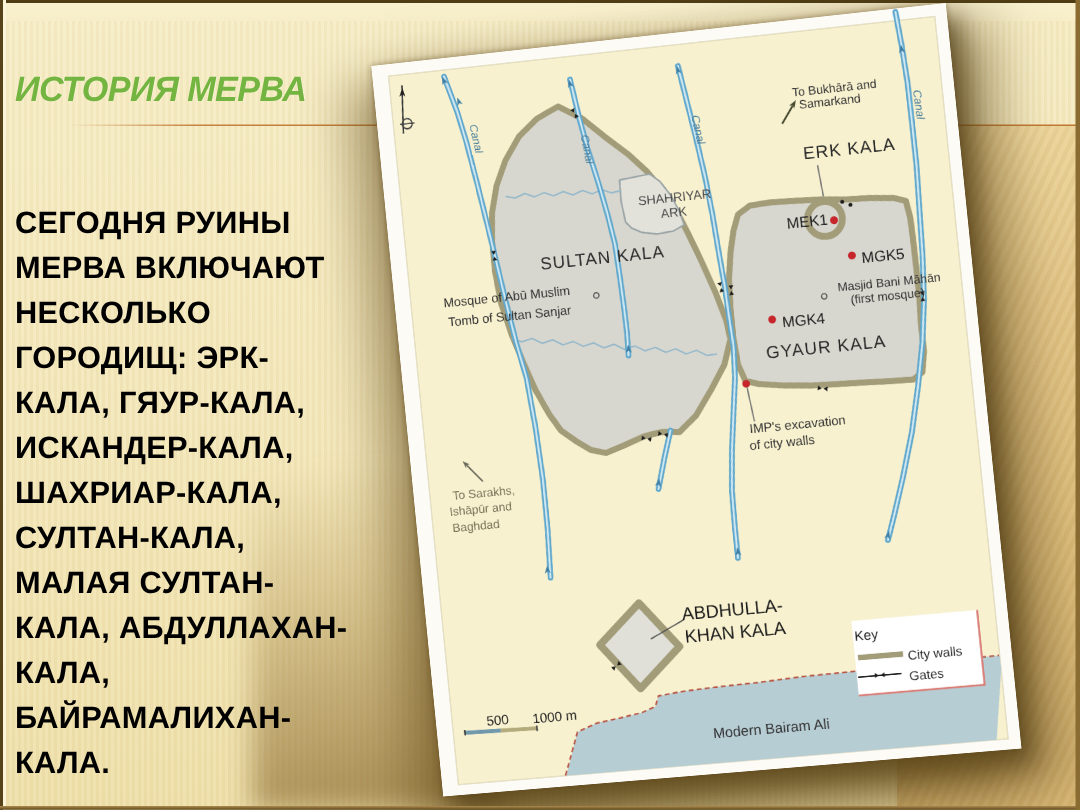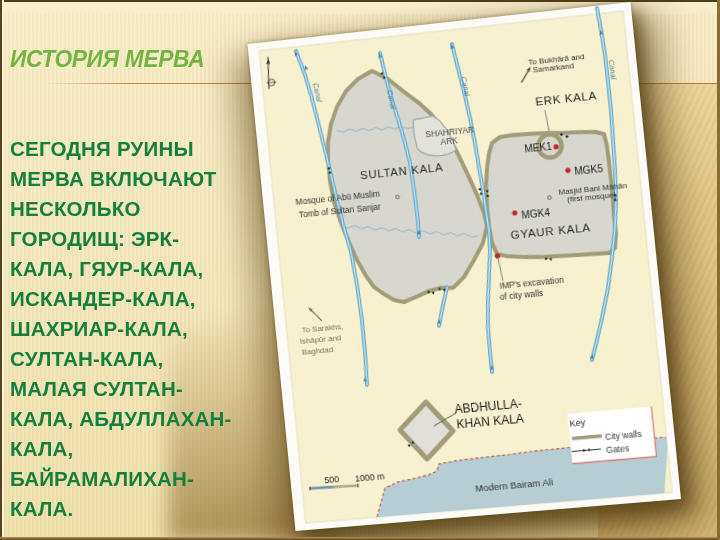--- a/index.html
+++ b/index.html
@@ -20,21 +20,21 @@
   .bleft2{position:absolute;left:2px;top:0;width:2px;height:540px;background:#fbf4d8;}
   .bbot{position:absolute;left:0;top:537px;width:720px;height:3px;background:linear-gradient(#b89455,#5a441c);}
   .bright{position:absolute;left:717px;top:0;width:3px;height:540px;background:#8a6c33;}
   .title{position:absolute;left:10px;top:46px;width:400px;
       font-size:23.5px;font-style:italic;font-weight:bold;color:#74b441;
       letter-spacing:-0.4px;transform:scaleX(0.97);transform-origin:0 0;
       text-shadow:0.5px 0.5px 0 rgba(255,255,240,0.5);}
   .rule{position:absolute;left:0px;top:83px;width:720px;height:1px;
       background:linear-gradient(90deg, rgba(193,120,50,0) 45px, rgba(193,120,50,0.9) 130px, #c17832 300px);}
   .body{position:absolute;left:10px;top:134px;width:260px;white-space:nowrap;
-      font-size:20.5px;font-weight:bold;color:#15803d;line-height:30px;letter-spacing:0.2px;}
+      font-size:20.5px;font-weight:bold;color:#000000;line-height:30px;letter-spacing:0.2px;}
   .page{position:absolute;left:0;top:0;width:386px;height:491px;
       transform-origin:0 0;transform:matrix3d(0.958961,-0.108914,0,-0.00005276,0.095462,0.987725,0,-0.00000777,0,0,1,0,247.5000,44.0000,0,1.000000);
       box-shadow:18px 20px 34px 6px rgba(95,72,24,0.6), -16px 18px 30px 4px rgba(100,76,26,0.45), 7px 10px 14px rgba(55,42,14,0.62), 0 0 4px rgba(80,60,20,0.45);
       background:#fcfbf6;}
 </style></head>
 <body>
 
 <div class="bg"></div>
 
 <div class="tanright"></div>

